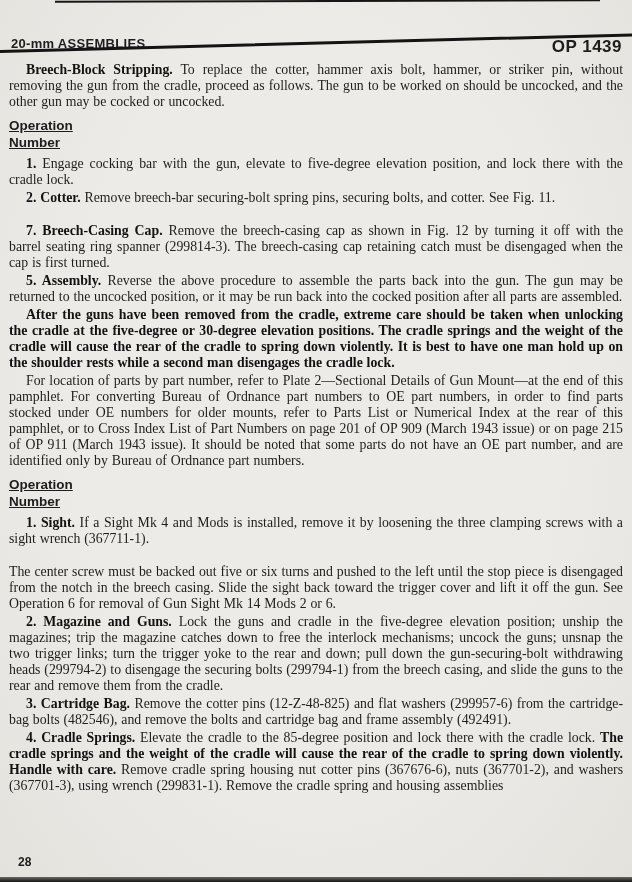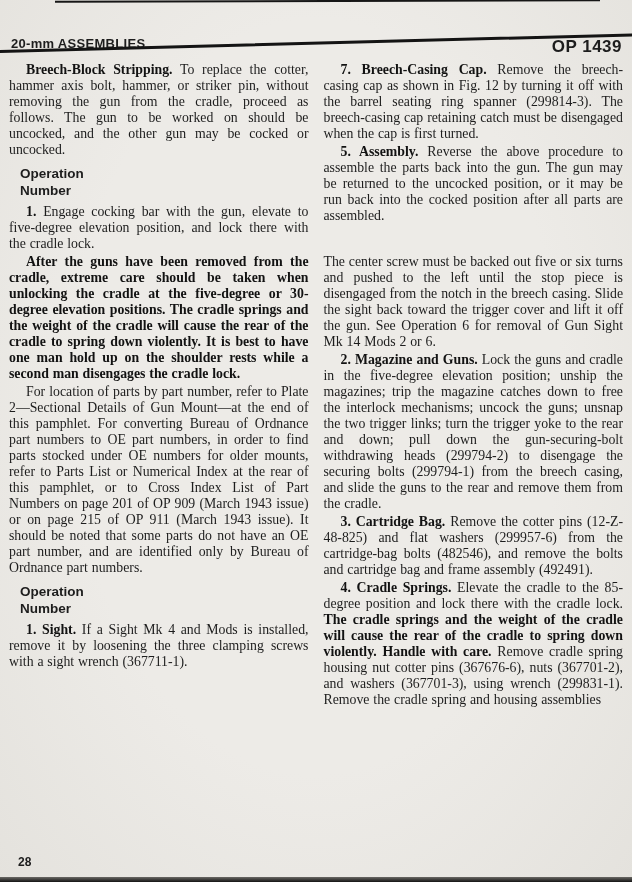--- a/index.html
+++ b/index.html
@@ -39,36 +39,36 @@
   }
   .header-rule {
     position:absolute; top:50px; left:-2px; width:642px; height:3px;
     background:#141414;
     transform:rotate(-1.5deg); transform-origin:left center;
     border-radius:2px;
   }
   .content {
     position:absolute; top:62px; left:9px; right:9px;
   }
-  .two-col { display:flex; gap:15px; }
+  .two-col { display:flex; gap:15px;flex-direction:column; }
   .col { flex:1 1 0; min-width:0; }
   .body-para {
     margin:0 0 2px 0;
     font-size:13.8px; line-height:16px;
     text-align:justify;
     text-indent:17px;
     hyphens:auto;
     word-spacing:0.4px;
   }
   .body-para.no-indent { text-indent:0; }
   .body-para .b { font-weight:bold; color:#121212; }
   .op-label {
-    margin:7px 0 5px 11px;
+    margin:7px 0 5px 0;
     font-family:"Liberation Sans", sans-serif;
-    font-weight:bold; font-size:13.5px; line-height:17px;
+    font-weight:bold; font-size:13.5px; line-height:17px;text-decoration:underline;
   }
   .op-label span { display:block; }
   .section-heading {
     margin:13px 0 11px 0;
     text-align:center;
     font-family:"Liberation Sans", sans-serif;
     font-size:15px; font-weight:bold;
     letter-spacing:3px;
   }
   .page-number {
@@ -91,20 +91,21 @@
 
   <main class="content">
     <section class="two-col">
       <div class="col">
           <p class="body-para"><span class="b">Breech-Block Stripping.</span><span> To replace the cotter, hammer axis bolt, hammer, or striker pin, without removing the gun from the cradle, proceed as follows. The gun to be worked on should be uncocked, and the other gun may be cocked or uncocked.</span></p>
           <p class="op-label">
             <span>Operation</span>
             <span>Number</span>
           </p>
           <p class="body-para"><span class="b">1.</span><span> Engage cocking bar with the gun, elevate to five-degree elevation position, and lock there with the cradle lock.</span></p>
+          <p class="body-para"><span class="b">2. Cotter.</span><span> Remove breech-bar securing-bolt spring pins, securing bolts, and cotter. See Fig. 11.</span></p>
         </div>
       <div class="col">
           <p class="body-para"><span class="b">7. Breech-Casing Cap.</span><span> Remove the breech-casing cap as shown in Fig. 12 by turning it off with the barrel seating ring spanner (299814-3). The breech-casing cap retaining catch must be disengaged when the cap is first turned.</span></p>
           <p class="body-para"><span class="b">5. Assembly.</span><span> Reverse the above procedure to assemble the parts back into the gun. The gun may be returned to the uncocked position, or it may be run back into the cocked position after all parts are assembled.</span></p>
         </div>
     </section>
 
 
     <section class="two-col">
       <div class="col">

